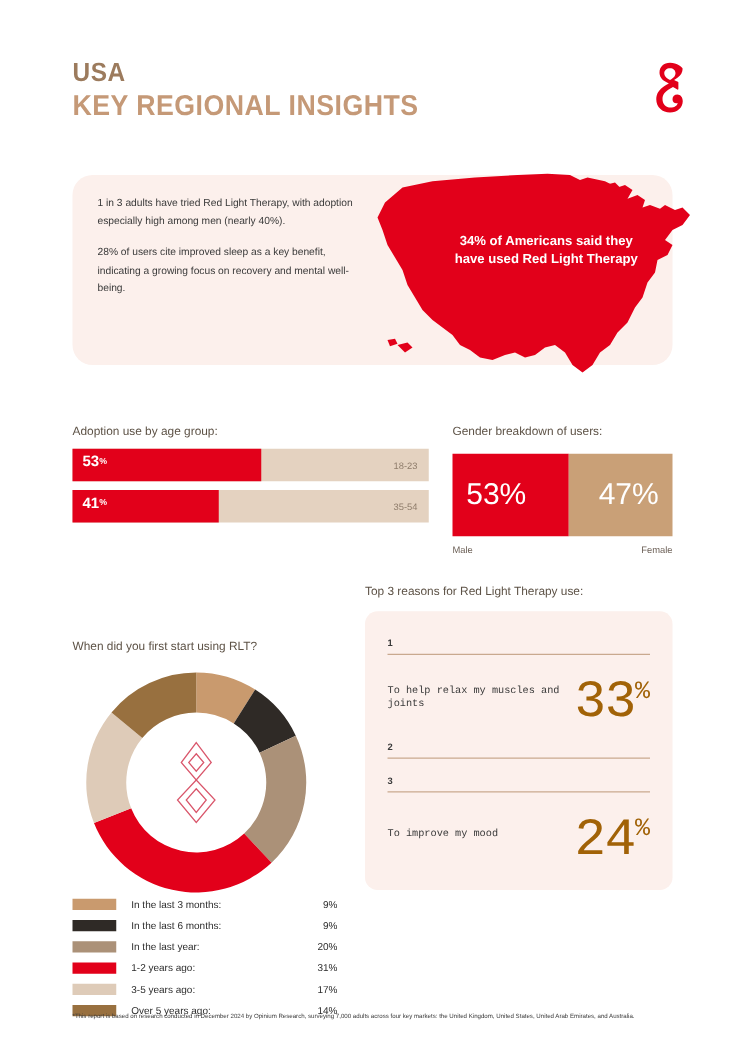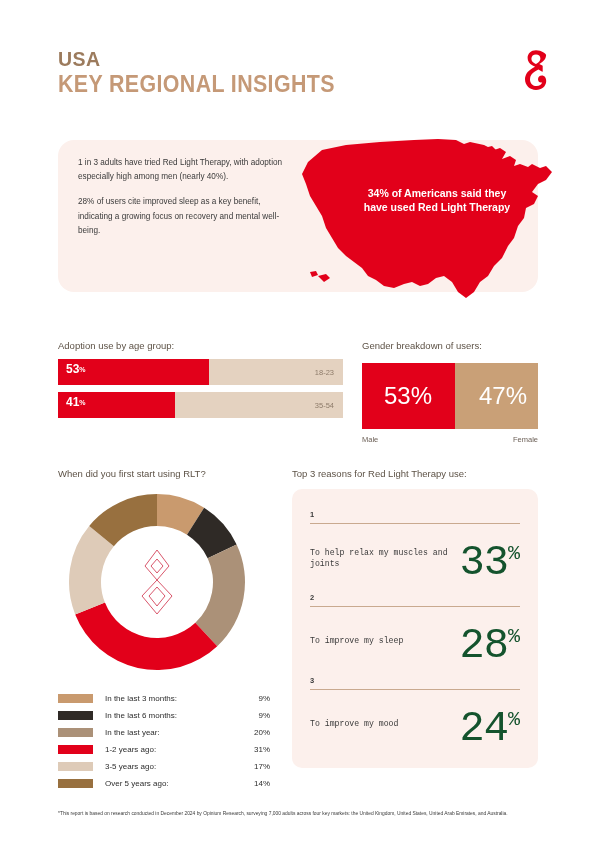--- a/index.html
+++ b/index.html
@@ -75,43 +75,43 @@
     display: flex; align-items: center;
     color: #8e7c6a; font-size: 7.5px;
   }
 
   
   .gender { position: absolute; left: 362px; top: 340px; width: 176px; }
   .gender .sec-title { margin-bottom: 12px; }
   .gender-bar { position: relative; height: 66px; width: 176px; display: flex; }
   .g-male {
     background: #e2001a; display: flex; align-items: center;
-    padding-left: 22px; color: #ffffff; font-size: 24px; font-weight: 300;
+    padding-left: 11px; color: #ffffff; font-size: 24px; font-weight: 300;
   }
   .g-female {
     background: #c9a077; display: flex; align-items: center; justify-content: flex-end;
     padding-right: 11px; color: #ffffff; font-size: 24px; font-weight: 300;
   }
   .gender-labels {
     display: flex; justify-content: space-between; margin-top: 6px;
     font-size: 7.5px; color: #6d6158;
   }
 
   
   .donut-sec { position: absolute; left: 58px; top: 468px; width: 225px; }
-  .donut-sec .sec-title { margin-bottom: 10px; }
+  .donut-sec .sec-title { margin-bottom: 10px; margin-top: 44px; }
   .donut-wrap { position: relative; width: 186px; height: 186px; margin-left: 6px; }
   .donut-wrap svg { display: block; }
   .donut-logo {
     position: absolute; left: 50%; top: 50%; transform: translate(-50%,-50%);
     width: 46px; height: 72px;
   }
 
   
-  .legend { position: absolute; left: 58px; top: 690px; width: 212px; }
+  .legend { position: absolute; left: 58px; top: 715px; width: 212px; }
   .legend-row {
     display: flex; align-items: center; height: 17px;
     font-size: 8px; color: #2d2d2d;
   }
   .legend-sw { width: 35px; height: 9px; flex: 0 0 35px; }
   .legend-lbl { margin-left: 12px; flex: 1; }
   .legend-val { text-align: right; width: 34px; }
 
   
   .reasons { position: absolute; left: 292px; top: 468px; width: 246px; }
@@ -119,21 +119,21 @@
   .reasons-card {
     background: #fcf0ec; border-radius: 10px;
     padding: 14px 18px 16px 18px; width: 246px;
   }
   .reason-item { padding-top: 7px; }
   .reason-rank { font-size: 7.5px; font-weight: bold; color: #3a3a3a; margin-bottom: 4px; }
   .reason-rule { height: 1px; background: #c9a98f; margin-bottom: 6px; }
   .reason-body { display: flex; align-items: center; min-height: 56px; font-family: Liberation Mono, monospace; }
   .reason-text { font-size: 8.2px; line-height: 11.5px; color: #3a3a3a; flex: 1; }
   .reason-pct {
-    color: #14532d; font-size: 42px; font-weight: 400; line-height: 42px;
+    color: #a16207; font-size: 42px; font-weight: 400; line-height: 42px;
     letter-spacing: -1px; white-space: nowrap;
   }
   .reason-pct sup { font-size: 20px; vertical-align: super; letter-spacing: 0; }
 
   
   .footnote {
     position: absolute; left: 58px; top: 810px; width: 478px;
     font-size: 4.9px; line-height: 7.4px; color: #3a3a3a;
   }
 </style>
@@ -286,24 +286,20 @@
         <div class="reason-rank">1</div>
         <div class="reason-rule"></div>
         <div class="reason-body">
           <div class="reason-text">To help relax my muscles and joints</div>
           <div class="reason-pct"><span>33</span><sup>%</sup></div>
         </div>
       </div>
       <div class="reason-item">
         <div class="reason-rank">2</div>
         <div class="reason-rule"></div>
-        <div class="reason-body">
-          <div class="reason-text">To improve my sleep</div>
-          <div class="reason-pct"><span>28</span><sup>%</sup></div>
-        </div>
       </div>
       <div class="reason-item">
         <div class="reason-rank">3</div>
         <div class="reason-rule"></div>
         <div class="reason-body">
           <div class="reason-text">To improve my mood</div>
           <div class="reason-pct"><span>24</span><sup>%</sup></div>
         </div>
       </div>
     </div>

